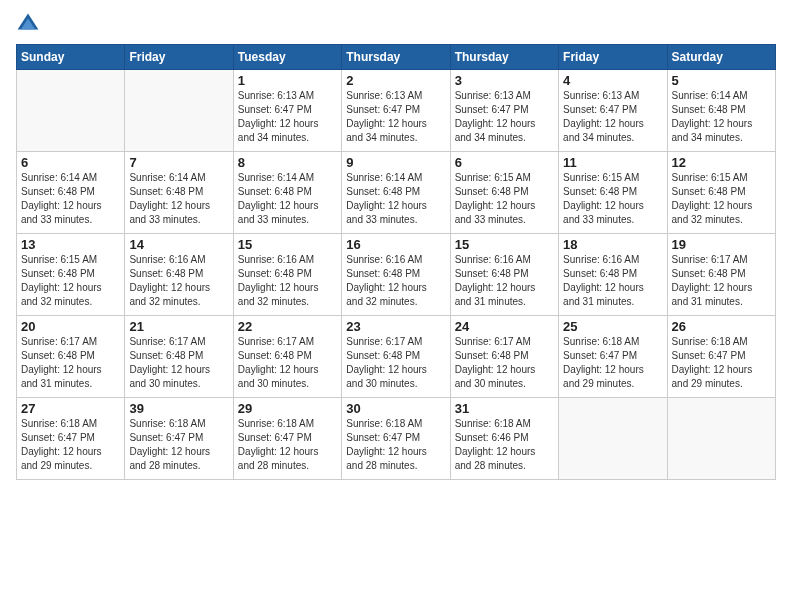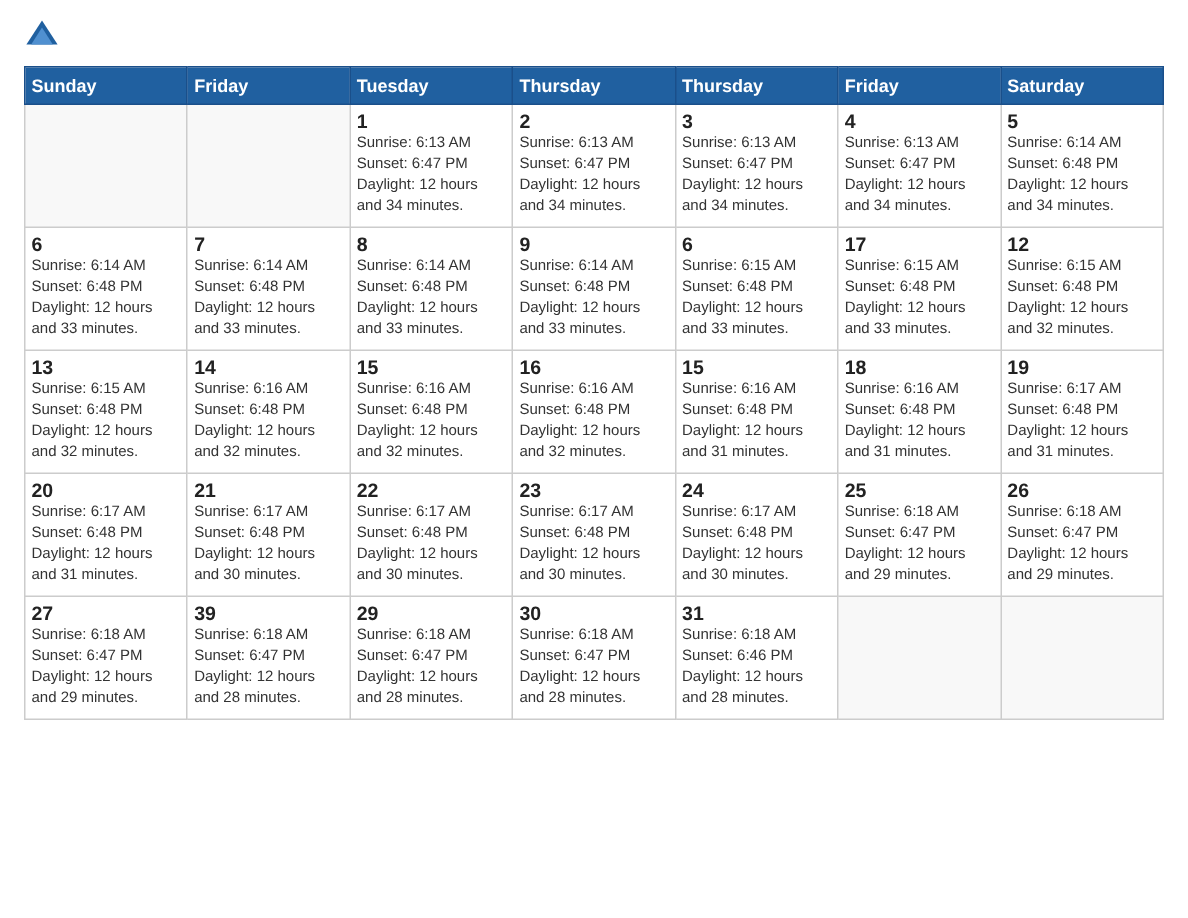--- a/index.html
+++ b/index.html
@@ -183,21 +183,21 @@
 Sunset: 6:48 PM
 Daylight: 12 hours and 33 minutes.</div>
           </td>
           <td>
             <span class="day-num">6</span>
             <div class="day-detail" style="white-space: pre-line;">Sunrise: 6:15 AM
 Sunset: 6:48 PM
 Daylight: 12 hours and 33 minutes.</div>
           </td>
           <td>
-            <span class="day-num">17</span>
+            <span class="day-num">11</span>
             <div class="day-detail" style="white-space: pre-line;">Sunrise: 6:15 AM
 Sunset: 6:48 PM
 Daylight: 12 hours and 33 minutes.</div>
           </td>
           <td>
             <span class="day-num">12</span>
             <div class="day-detail" style="white-space: pre-line;">Sunrise: 6:15 AM
 Sunset: 6:48 PM
 Daylight: 12 hours and 32 minutes.</div>
           </td>

